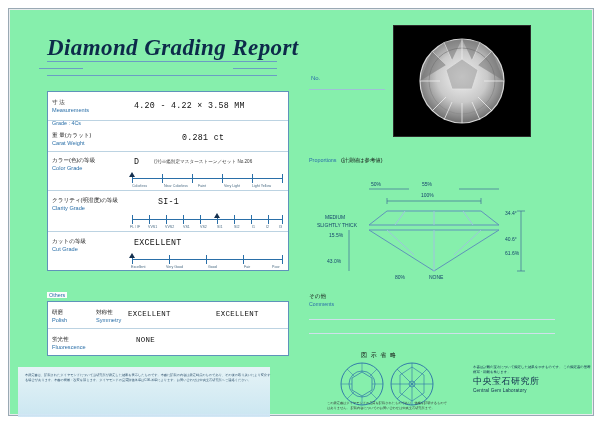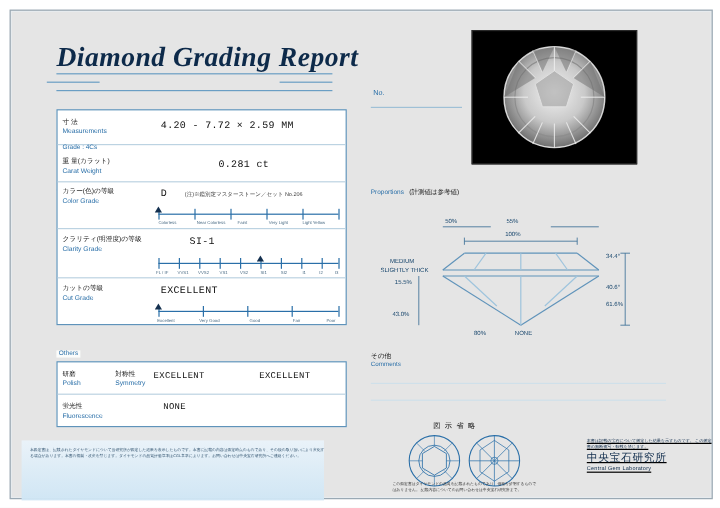--- a/index.html
+++ b/index.html
@@ -1,18 +1,18 @@
 <!DOCTYPE html>
 <html><head>
 <meta charset="utf-8">
 <style>
   html,body{margin:0;padding:0;background:#ffffff;}
   body{font-family:"Liberation Sans",sans-serif;}
   #page{position:relative;width:600px;height:423px;background:#ffffff;overflow:hidden;}
-  #sheet{position:absolute;left:8px;top:8px;width:584px;height:406px;background:#e5e5e5;border:1px solid #9aa9b4;box-shadow:0 0 0 1px #e7ebee inset;}
+  #sheet{position:absolute;left:8px;top:8px;width:584px;height:406px;background:#86efac;border:1px solid #9aa9b4;box-shadow:0 0 0 1px #e7ebee inset;}
 
   
   .title{position:absolute;left:38px;top:26px;font-family:"Liberation Serif",serif;font-style:italic;font-weight:bold;font-size:23px;color:#0d2a4a;letter-spacing:0.4px;white-space:nowrap;}
   .title-sub{position:absolute;left:78px;top:56px;font-size:7.5px;color:#2a6fa8;letter-spacing:1px;white-space:nowrap;}
   .title-rule{position:absolute;left:38px;top:52px;width:230px;height:1px;background:#6a9ec4;}
   .title-rule2{position:absolute;left:38px;top:66px;width:230px;height:1px;background:#6a9ec4;}
   .title-dash{position:absolute;top:59px;height:1px;background:#6a9ec4;}
 
   
   .tbl{position:absolute;left:38px;top:82px;width:240px;border:1px solid #5f93ba;background:#ffffff;}
@@ -40,21 +40,21 @@
 
   .cmt{position:absolute;left:300px;top:284px;width:246px;}
   .cmt .t1{font-size:5.6px;color:#111;}
   .cmt .t2{font-size:5.2px;color:#2a6fa8;}
   .cmtline{position:absolute;background:#cfe0ea;height:1px;}
 
   
   .figlbl{position:absolute;left:352px;top:342px;font-size:6px;color:#111;letter-spacing:1px;}
   .cutfig{position:absolute;top:352px;width:46px;height:46px;}
   .seal{position:absolute;left:424px;top:352px;width:52px;height:48px;}
-  .cgl{position:absolute;left:480px;top:356px;text-decoration:underline;}
+  .cgl{position:absolute;left:464px;top:356px;}
   .cgl .jp{font-size:9px;color:#0d2a4a;letter-spacing:0.5px;}
   .cgl .en{font-size:4.6px;color:#0d2a4a;letter-spacing:0.2px;}
   .cgl .tiny{font-size:3.4px;color:#0d2a4a;line-height:1.5;}
   .finetext{position:absolute;left:318px;top:392px;font-size:3.2px;color:#333;line-height:1.45;width:120px;}
 
   
   .band{position:absolute;left:9px;top:358px;width:252px;height:50px;background:linear-gradient(180deg,#eaf3fa,#cfe6f5);opacity:.95;}
   .bandtxt{position:absolute;left:16px;top:364px;width:246px;font-size:3.2px;color:#2d4f6b;line-height:1.45;}
 
   .others{position:absolute;left:38px;top:292px;width:240px;border:1px solid #5f93ba;background:#fff;}
@@ -117,21 +117,21 @@
     <div class="gradeline">Grade : 4Cs</div>
 
     <div class="tbl">
 
 
       <div class="row" style="height:28px;">
         <div class="lbl" style="top:6px;">
           <span>寸  法</span><br>
           <span class="en">Measurements</span>
         </div>
-        <div class="val" style="top:9px;">4.20 - 7.72 × 2.59 MM</div>
+        <div class="val" style="top:9px;">4.20 - 4.22 × 3.58 MM</div>
       </div>
 
       <div class="row" style="height:30px;">
         <div class="lbl" style="top:10px;">
           <span>重  量(カラット)</span><br>
           <span class="en">Carat Weight</span>
         </div>
         <div class="val" style="top:12px;padding-left:48px;">0.281 ct</div>
         <div class="hdr-inline" style="left:4px;top:-1px;">Grade : 4Cs</div>
       </div>

